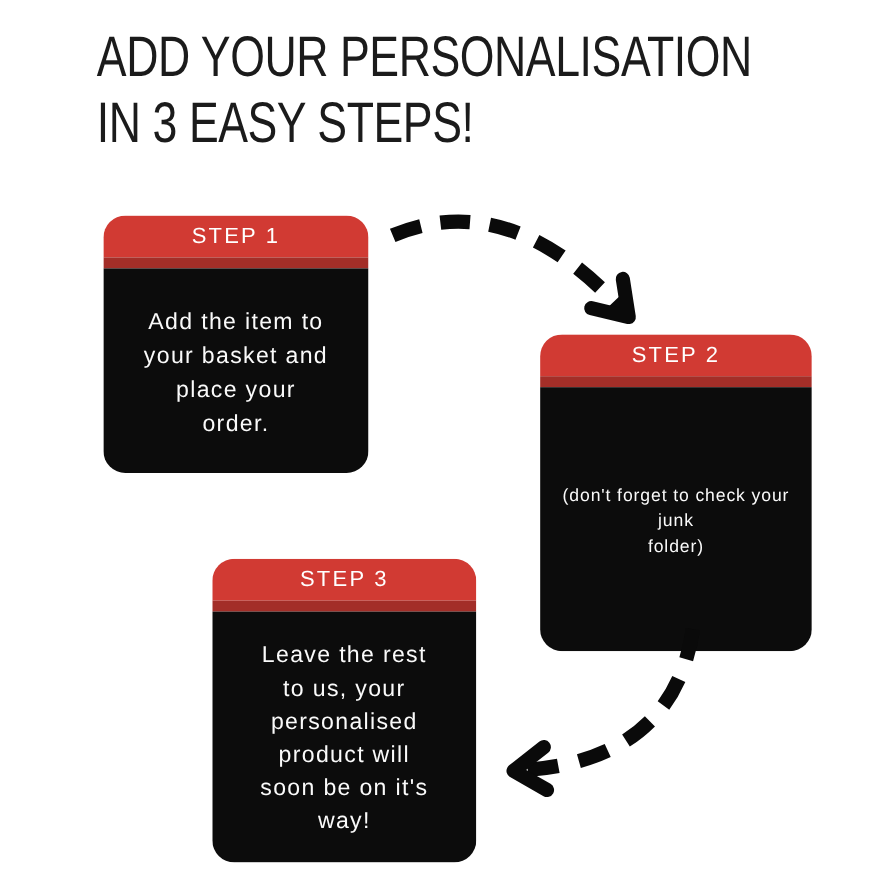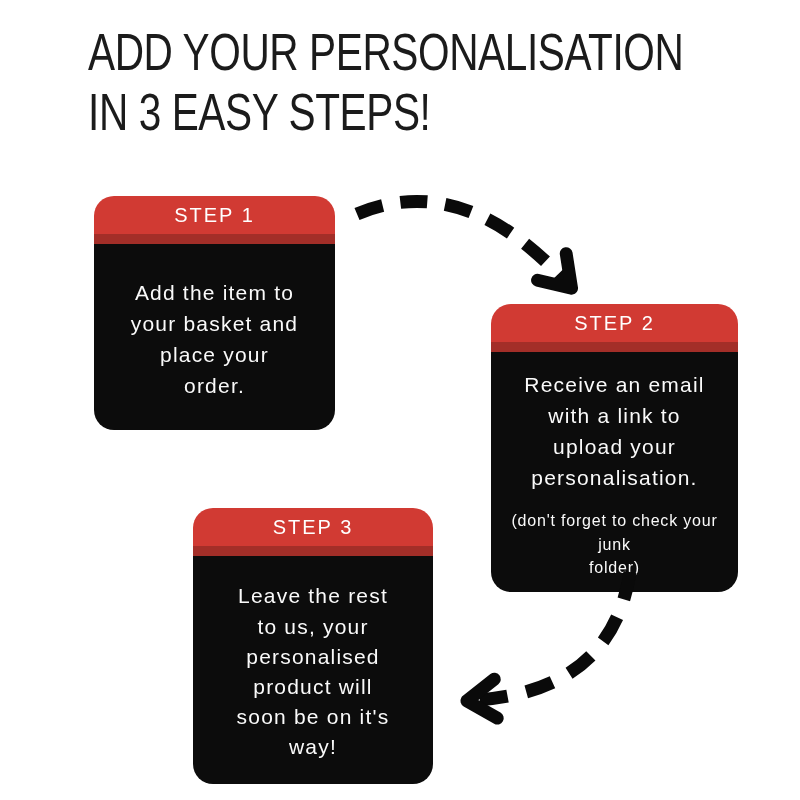--- a/index.html
+++ b/index.html
@@ -119,24 +119,20 @@
 order.</div>
   </div>
 </div>
 
 <div class="card card-2">
   <div class="card-header">
     <span class="card-header-label">STEP 2</span>
   </div>
   <div class="card-strip"></div>
   <div class="card-body">
-    <div class="body-text">Receive an email
-with a link to
-upload your
-personalisation.</div>
     <div class="body-note">(don't forget to check your junk
 folder)</div>
   </div>
 </div>
 
 <div class="card card-3">
   <div class="card-header">
     <span class="card-header-label">STEP 3</span>
   </div>
   <div class="card-strip"></div>

